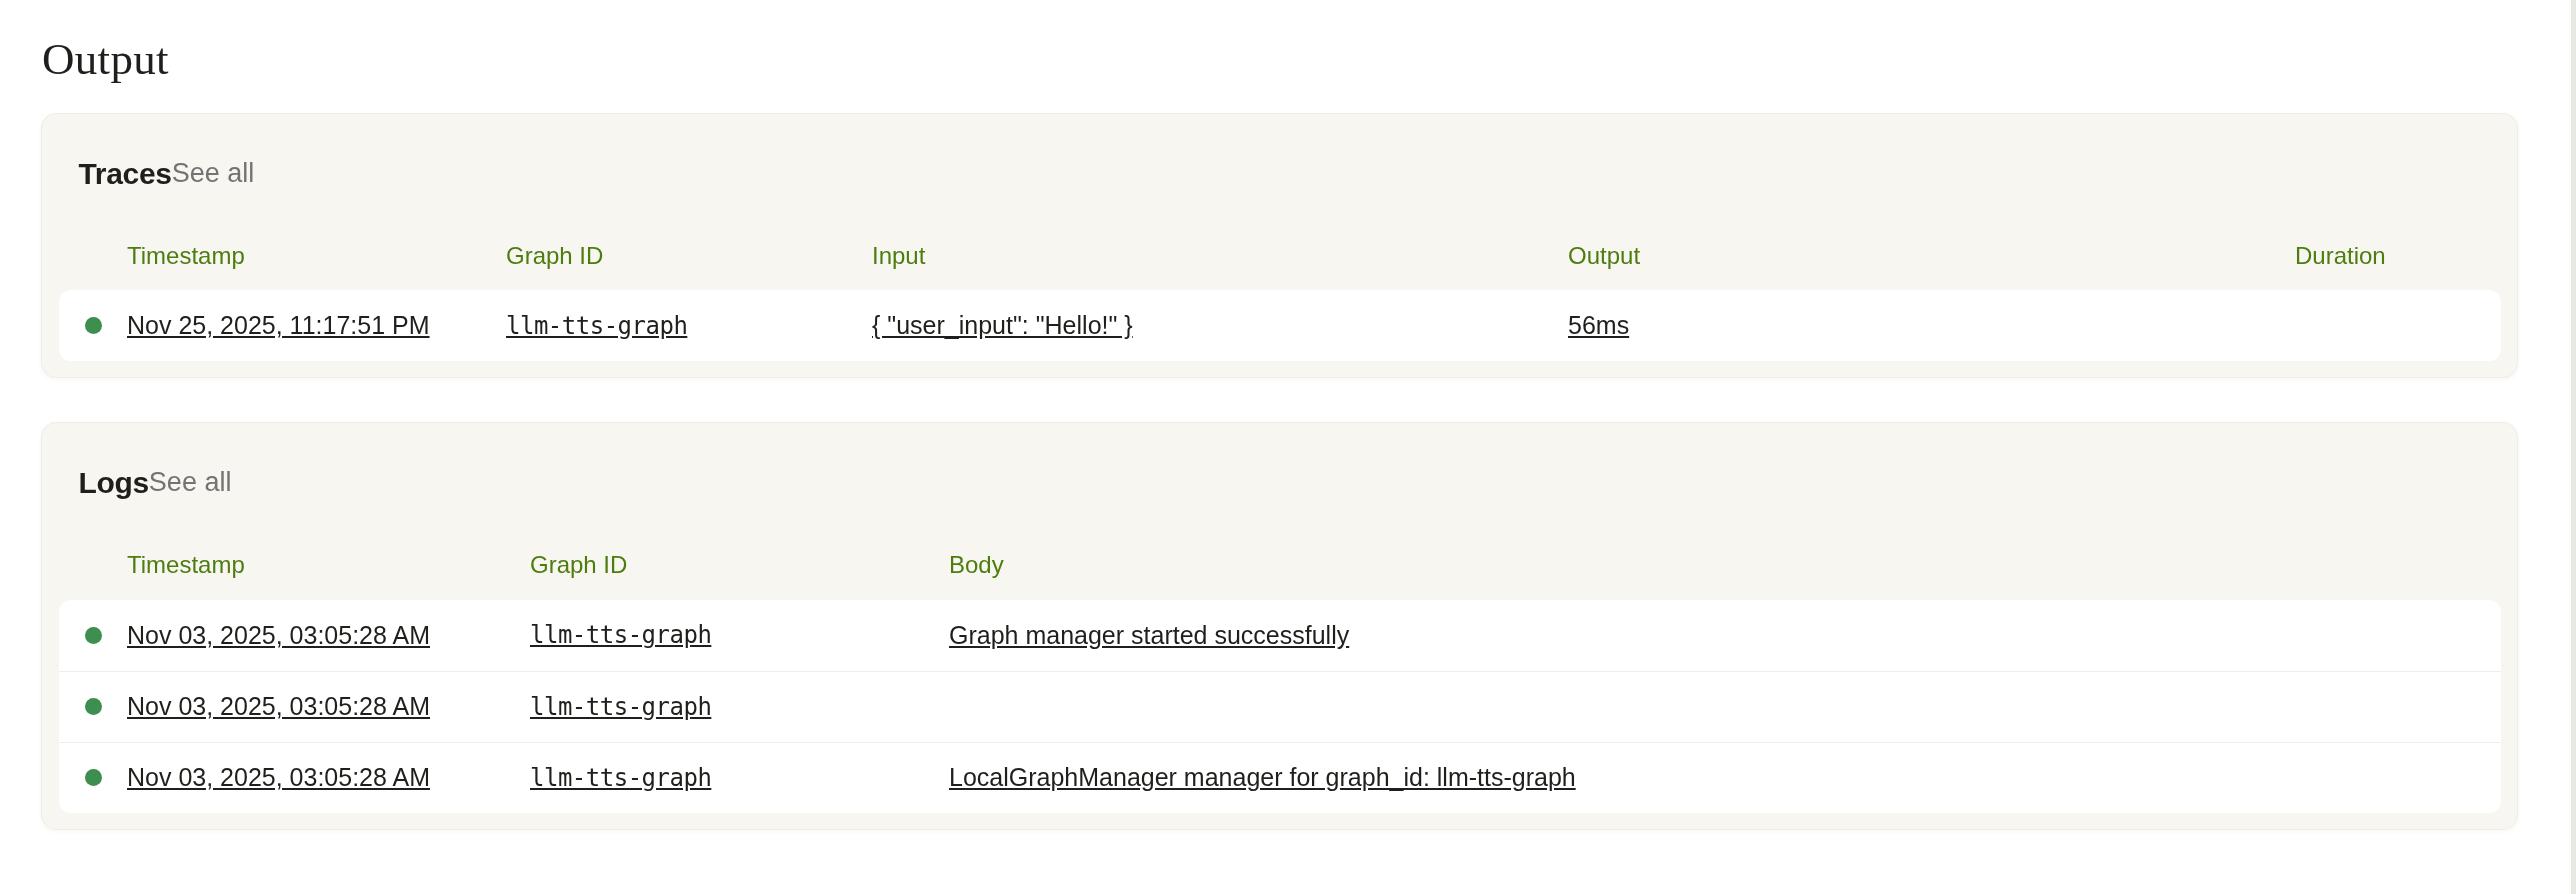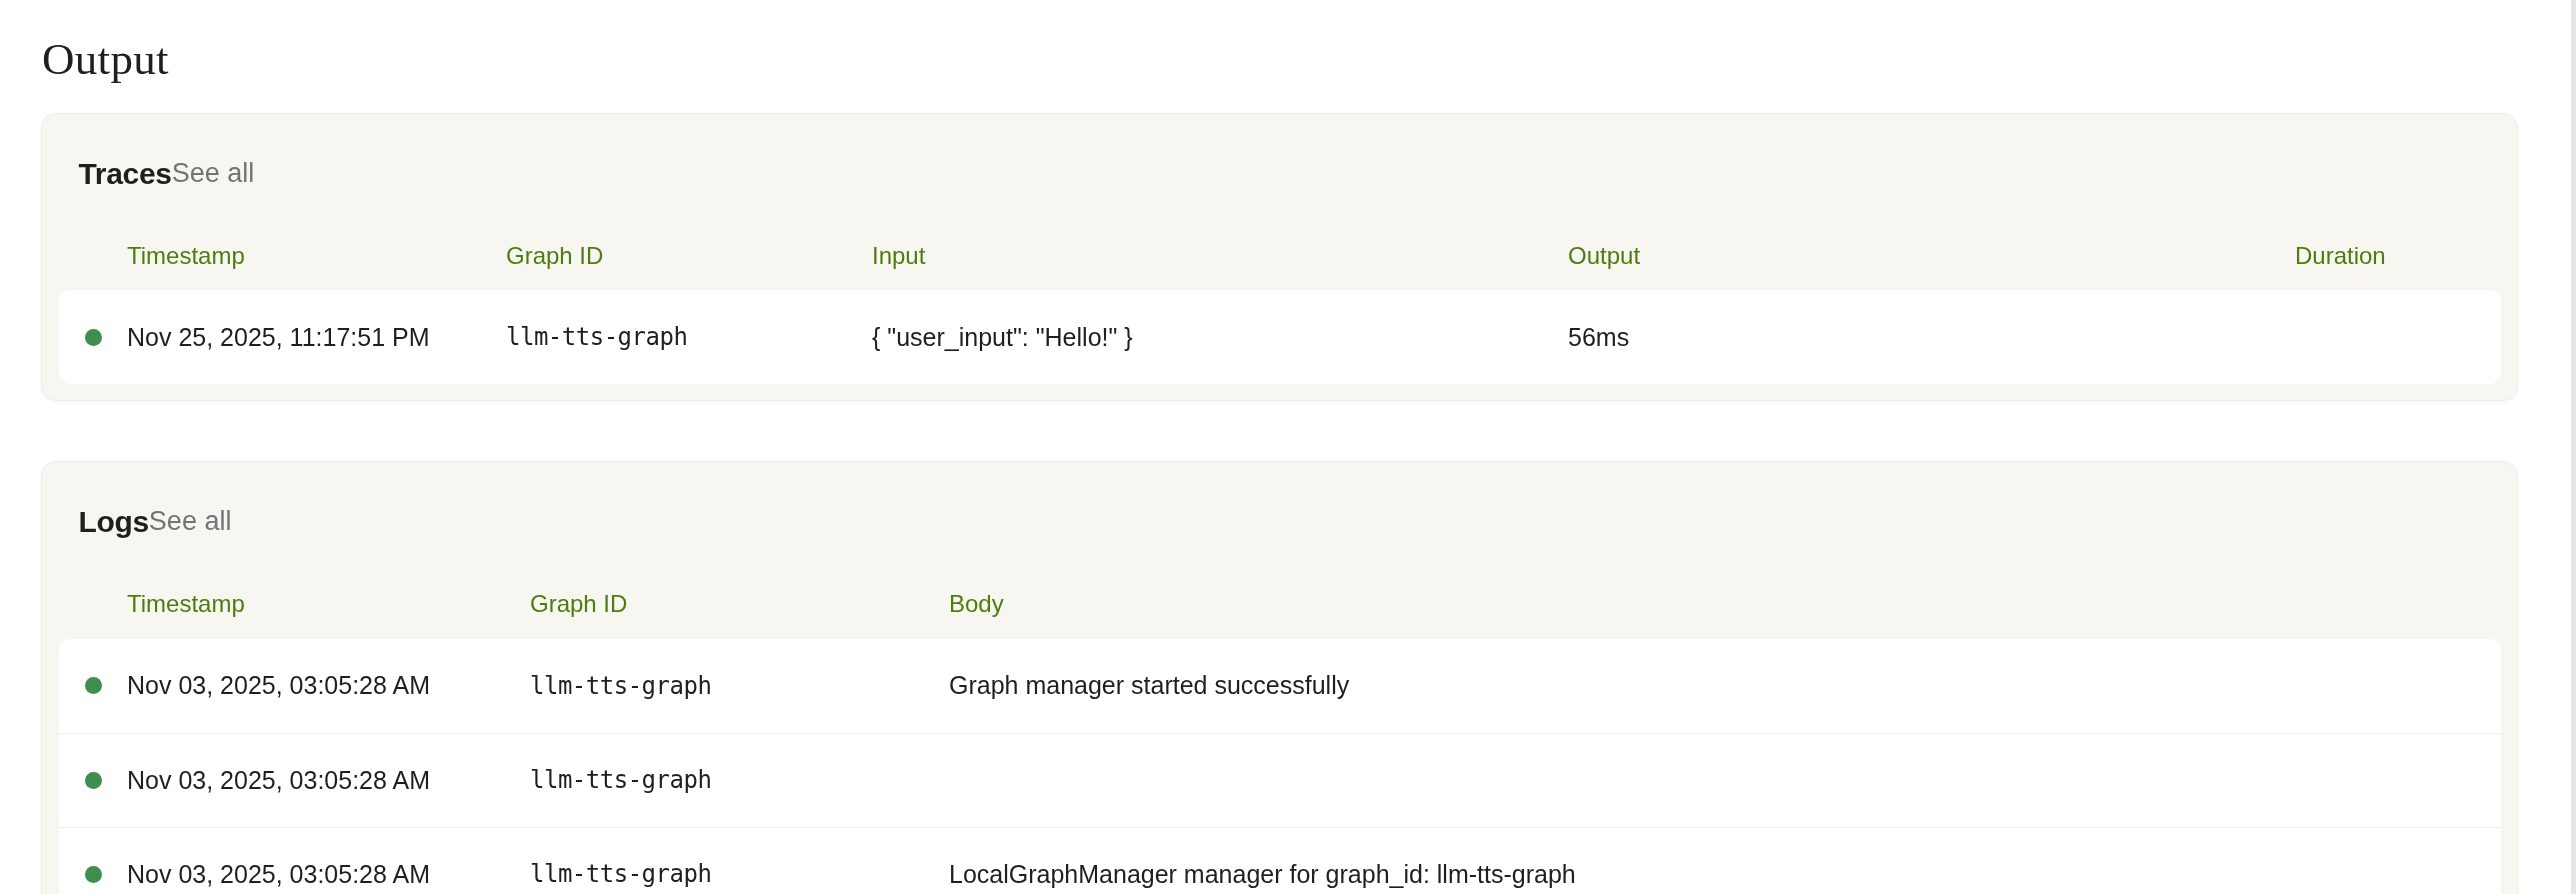--- a/index.html
+++ b/index.html
@@ -27,21 +27,21 @@
   .card {
     width: 2477px;
     margin-left: 41px;
     background: #f8f6f1;
     border: 0.5px solid #f1ede6;
     border-radius: 15px;
     padding: 40px 16px 16px 17px;
     box-shadow: 0 1.1px 4.3px rgba(70, 58, 35, 0.04);
   }
   .card--traces { margin-top: 26px; }
-  .card--logs   { margin-top: 60px; }
+  .card--logs   { margin-top: 44px; }
   .card-head {
     display: flex; align-items: center;
     height: 39px;
     padding: 0 25px 0 19.4px;
     margin-bottom: 49px;
   }
   .card-title {
     font-size: 30px; font-weight: 700; margin: 0;
     letter-spacing: -0.3px; color: #211f1c;
   }
@@ -52,22 +52,23 @@
   .thead {
     display: grid; align-items: center;
     height: 28px; margin-bottom: 20.4px;
     color: #4d7c0f; font-size: 24px; font-weight: 400;
   }
   .grid-traces { grid-template-columns: 68px 379px 366px 696px 727px 1fr; }
   .grid-logs   { grid-template-columns: 68px 403px 419px 1fr; }
   .rows { background: #ffffff; border-radius: 12px; overflow: hidden; }
   .row {
     display: grid; align-items: center;
-    height: 94px; font-size: 25px;
+    height: 71px; font-size: 25px;
     cursor: pointer;
+    text-decoration: underline;
   }
   .row + .row { border-top: 1.6px solid #f1efeb; }
   .dotcell { display: flex; justify-content: center; align-items: center; }
   .dot {
     width: 17px; height: 17px; border-radius: 50%;
     background: #3e8e50;
   }
   .mono {
     font-family: "DejaVu Sans Mono", monospace;
     font-size: 24px; letter-spacing: -0.5px;

